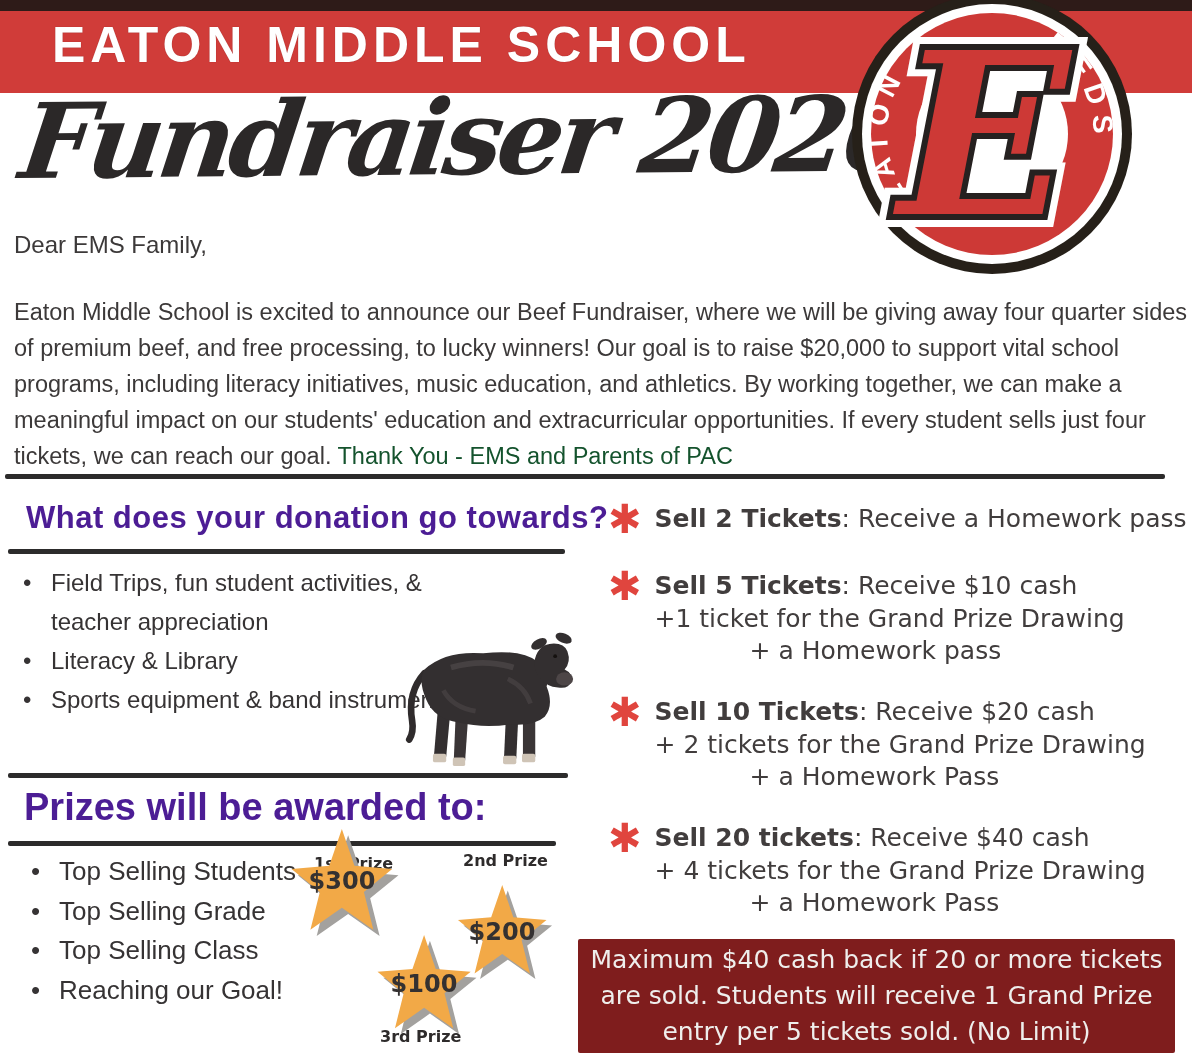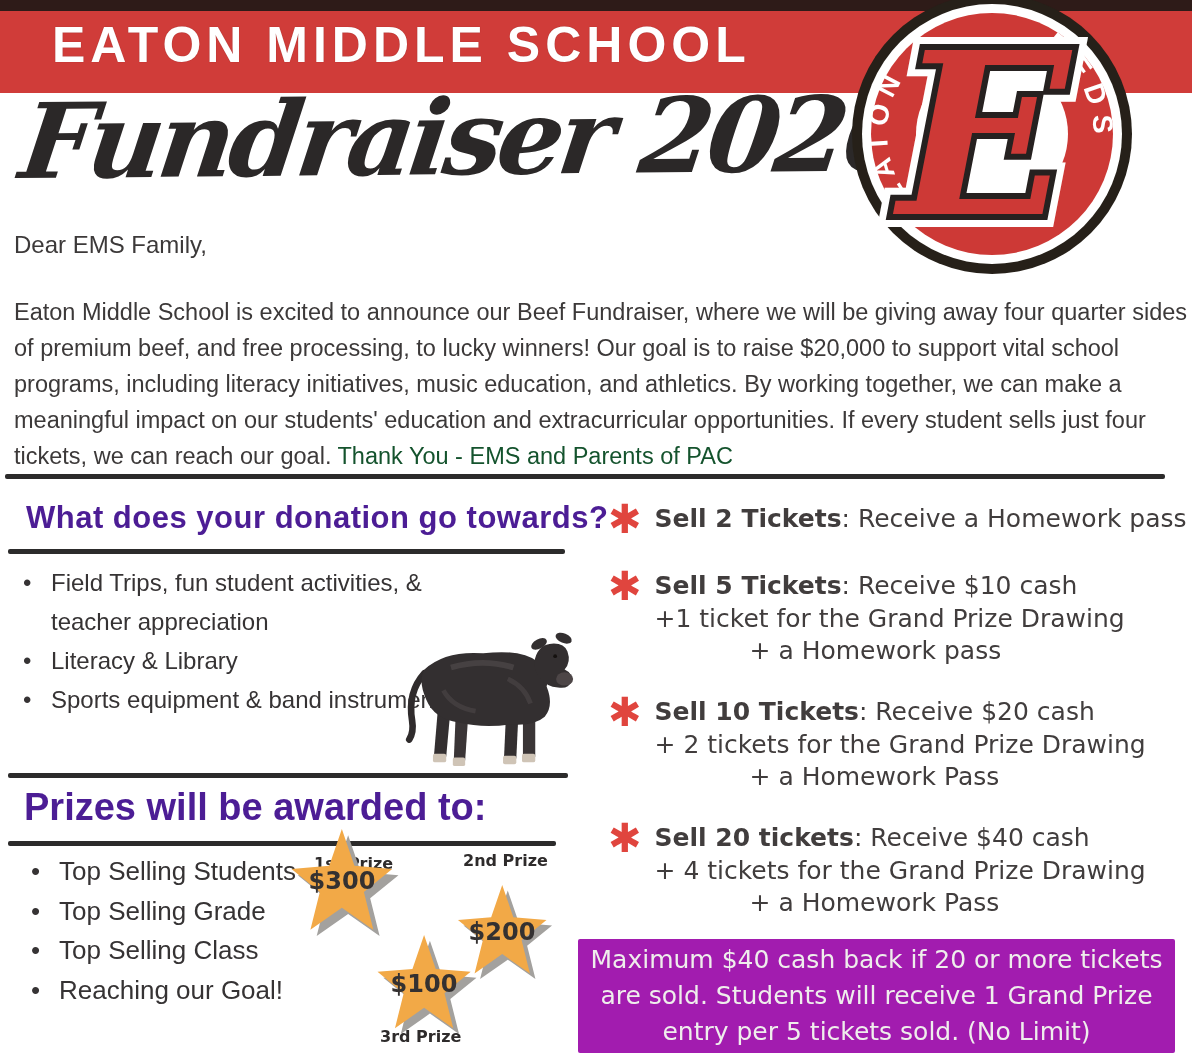--- a/index.html
+++ b/index.html
@@ -58,21 +58,21 @@
     font-family:"DejaVu Sans",sans-serif;font-weight:bold;font-size:24px;color:#343131;}
   
   .reward-item{position:absolute;left:608px;display:flex;gap:13px;
     font-family:"DejaVu Sans",sans-serif;color:#413d3d;}
   .reward-item .ast{font-size:40px;line-height:36px;color:#e0453e;flex:0 0 auto;margin-top:-2px;}
   .reward-text{font-size:25px;line-height:32.5px;}
   .reward-text .rt{font-weight:bold;}
   .reward-text .l3{padding-left:95px;}
   
   .notice{position:absolute;left:578px;top:939px;width:597px;height:114px;
-    background:#a21caf;color:#efeeec;border-radius:2px;
+    background:#7f1d1d;color:#efeeec;border-radius:2px;
     font-family:"DejaVu Sans",sans-serif;font-size:25px;line-height:36px;
     display:flex;flex-direction:column;justify-content:center;align-items:center;
     text-align:center;white-space:nowrap;}
 </style>
 </head>
 <body>
 
 <div class="page">
 
   <div class="top-strip"></div>

